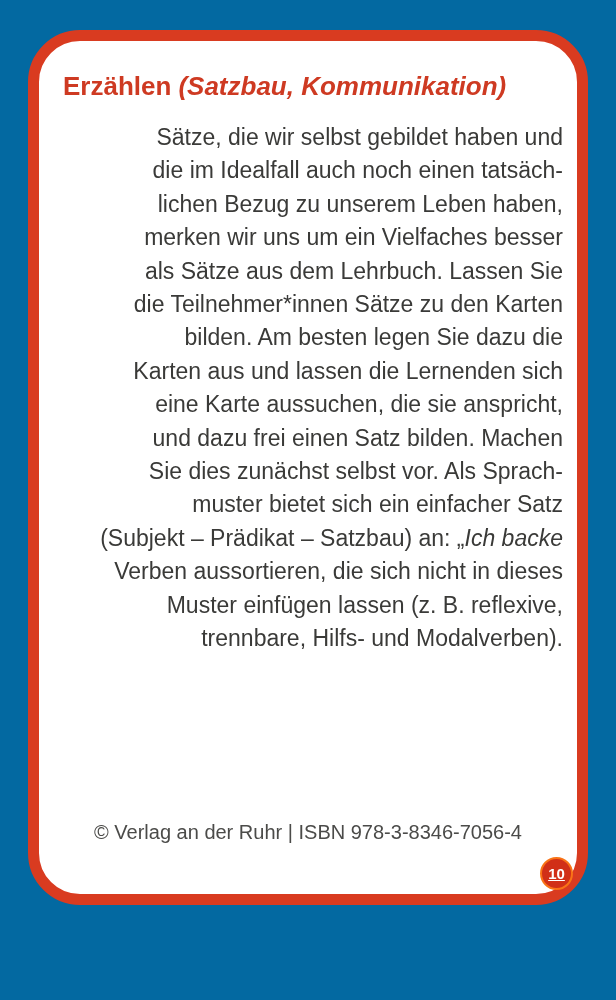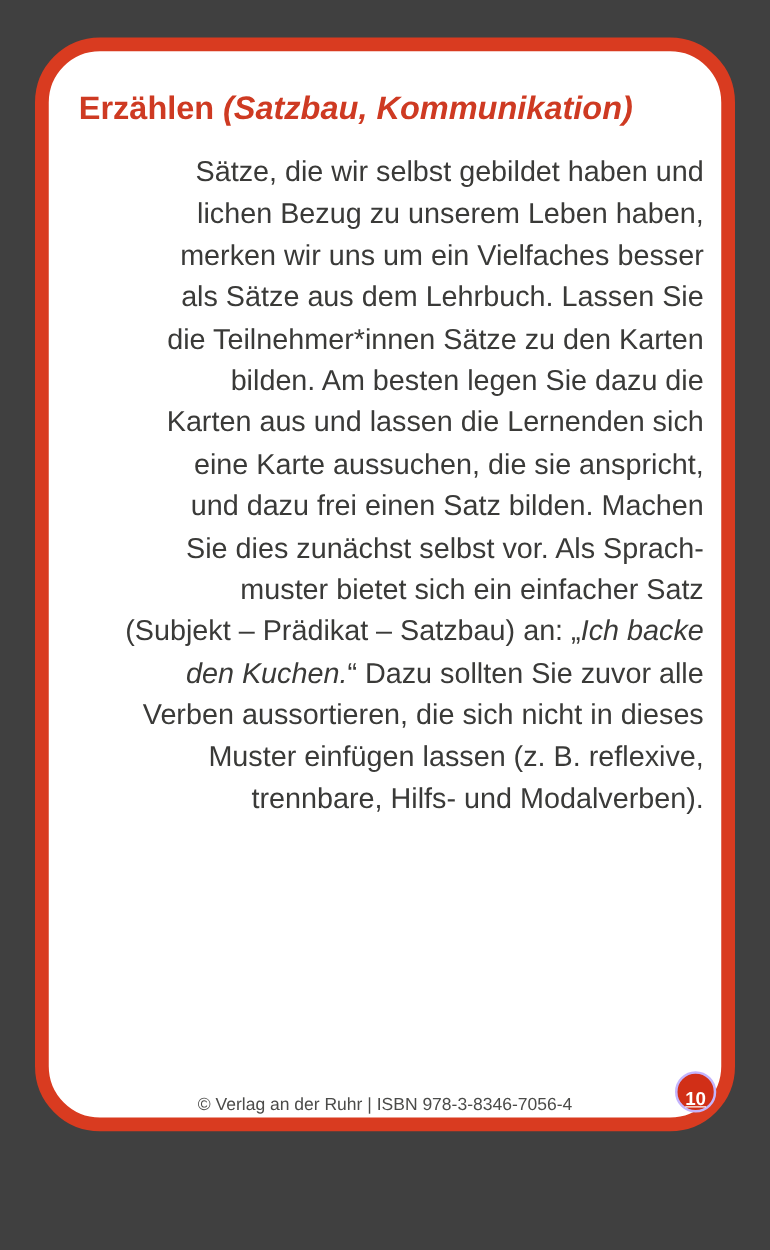--- a/index.html
+++ b/index.html
@@ -1,19 +1,19 @@
 <!DOCTYPE html>
 <html><head>
 <meta charset="utf-8">
 <style>
   html,body{margin:0;padding:0;background:#ffffff;}
   .page{
     position:relative;
     width:616px;height:1000px;
-    background:#404040;
+    background:#0369a1;
     font-family:"Liberation Sans", sans-serif;
     overflow:hidden;
   }
   .card{
     position:absolute;
     left:28px;top:30px;
     width:560px;height:875px;
     box-sizing:border-box;
     border:11px solid #d93b20;
     border-radius:52px;
@@ -39,65 +39,65 @@
     left:24px;top:80px;
     width:500px;
     font-size:23px;
     line-height:33.4px;
     color:#3a3a38;
   }
   .line{white-space:nowrap;text-align:right;}
   .em{font-style:italic;}
   .footer-line{
     position:absolute;
-    left:0;right:0;top:834px;
+    left:0;right:0;top:780px;
     text-align:center;
-    font-size:14px;
+    font-size:20px;
     color:#4b4b49;
   }
   .badge{
     position:absolute;
     left:540px;top:857px;
     width:33px;height:33px;
     box-sizing:border-box;
-    border:2px solid #c4b5fd;
+    border:2px solid #f97316;
     border-radius:50%;
     background:#d12f17;
     color:#ffffff;
     font-size:15px;
     font-weight:bold;
     display:flex;
-    align-items:flex-end;
+    align-items:center;
     justify-content:center;
     z-index:5;
     text-decoration:underline;
   }
 </style>
 </head>
 <body>
 
 <div class="page">
   <div class="card">
 
     <h1 class="heading"><span class="t-main">Erzählen</span><span class="t-sub">(Satzbau, Kommunikation)</span></h1>
 
     <div class="body-text">
       <div class="line">Sätze, die wir selbst gebildet haben und</div>
+      <div class="line">die im Idealfall auch noch einen tatsäch-</div>
       <div class="line">lichen Bezug zu unserem Leben haben,</div>
       <div class="line">merken wir uns um ein Vielfaches besser</div>
       <div class="line">als Sätze aus dem Lehrbuch. Lassen Sie</div>
       <div class="line">die Teilnehmer*innen Sätze zu den Karten</div>
       <div class="line">bilden. Am besten legen Sie dazu die</div>
       <div class="line">Karten aus und lassen die Lernenden sich</div>
       <div class="line">eine Karte aussuchen, die sie anspricht,</div>
       <div class="line">und dazu frei einen Satz bilden. Machen</div>
       <div class="line">Sie dies zunächst selbst vor. Als Sprach-</div>
       <div class="line">muster bietet sich ein einfacher Satz</div>
       <div class="line"><span>(Subjekt – Prädikat – Satzbau) an: „</span><span class="em">Ich backe</span></div>
-      <div class="line"><span class="em">den Kuchen.</span><span>“ Dazu sollten Sie zuvor alle</span></div>
       <div class="line">Verben aussortieren, die sich nicht in dieses</div>
       <div class="line">Muster einfügen lassen (z. B. reflexive,</div>
       <div class="line">trennbare, Hilfs- und Modalverben).</div>
     </div>
 
     <div class="footer-line">
       <span>© Verlag an der Ruhr | ISBN 978-3-8346-7056-4</span>
     </div>
   </div>
 

